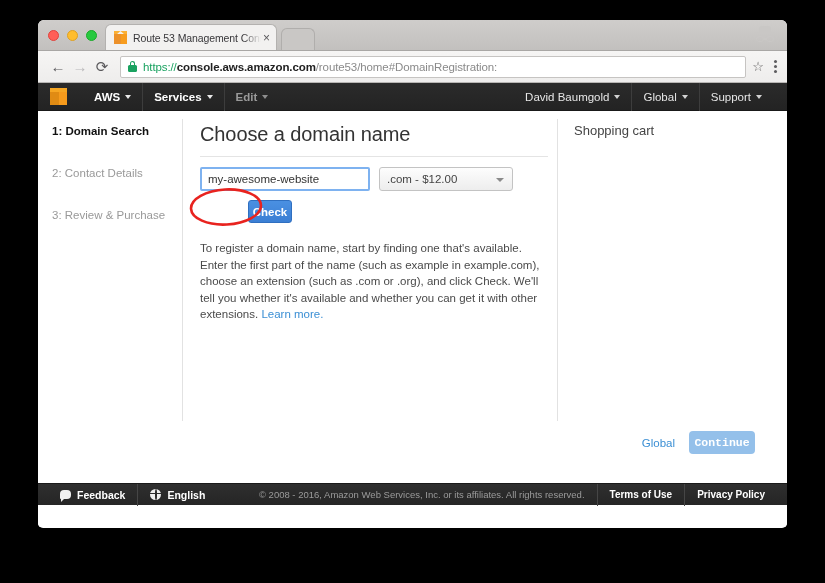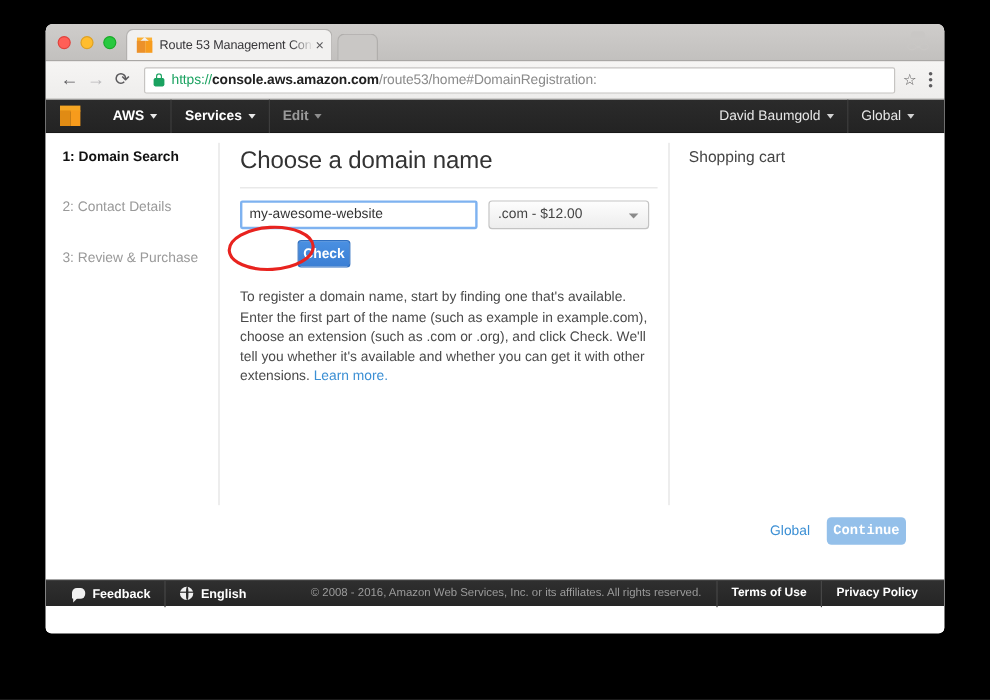--- a/index.html
+++ b/index.html
@@ -361,21 +361,21 @@
     margin: 10px 0 10px 0;
     width: 348px;
   }
   .form-row {
     display: flex;
     align-items: center;
     gap: 9px;
     margin-top: 4px;
   }
   .text-input {
-    width: 198px;
+    width: 170px;
     height: 24px;
     border: 2px solid #7eb2f0;
     border-radius: 2px;
     box-sizing: border-box;
     font-size: 11.5px;
     color: #333;
     padding: 0 6px;
     font-family: "Liberation Sans", sans-serif;
     background: #fff;
     outline: none;
@@ -640,20 +640,24 @@
         </div>
 
         <div class="navspacer"></div>
 
         <div class="navitem right">
           <span>David Baumgold</span>
           <span class="caret"></span>
         </div>
         <div class="navitem right sep">
           <span>Global</span>
+          <span class="caret"></span>
+        </div>
+        <div class="navitem right sep">
+          <span>Support</span>
           <span class="caret"></span>
         </div>
       </div>
 
       <div class="content">
 
         <div class="rail-left">
           <div class="step active">1: Domain Search</div>
           <div class="step">2: Contact Details</div>
           <div class="step">3: Review &amp; Purchase</div>

